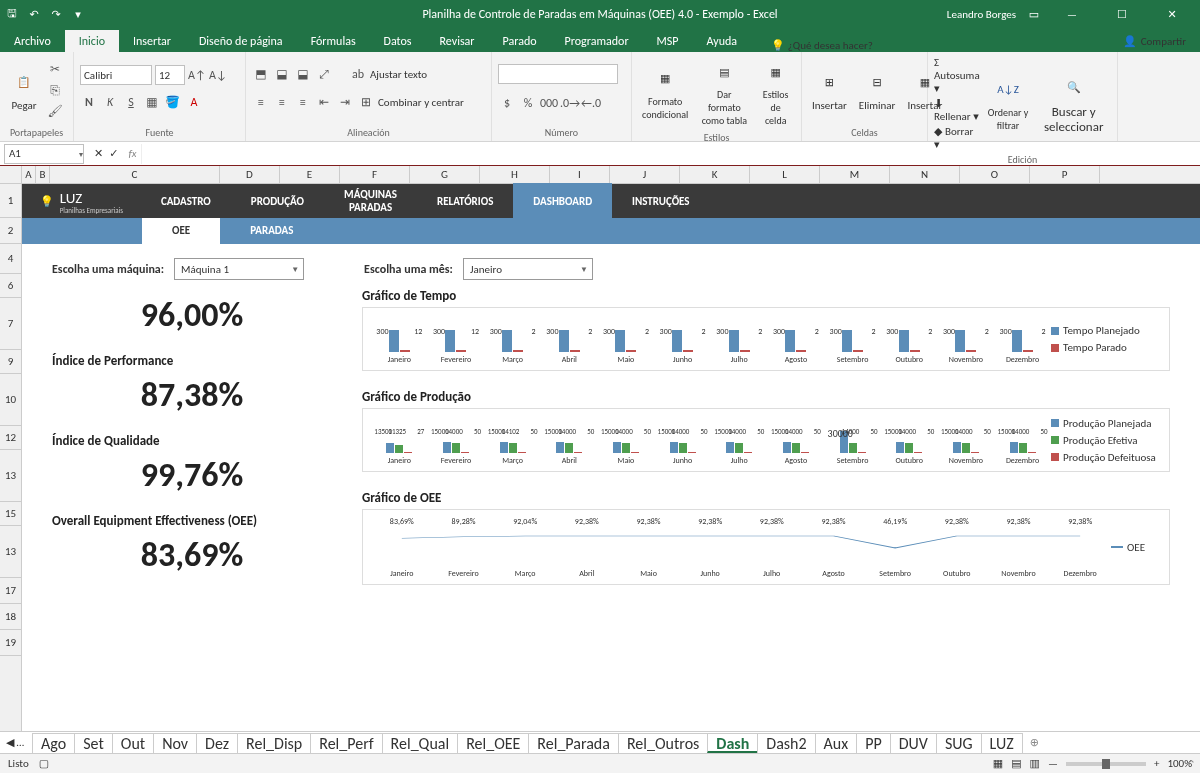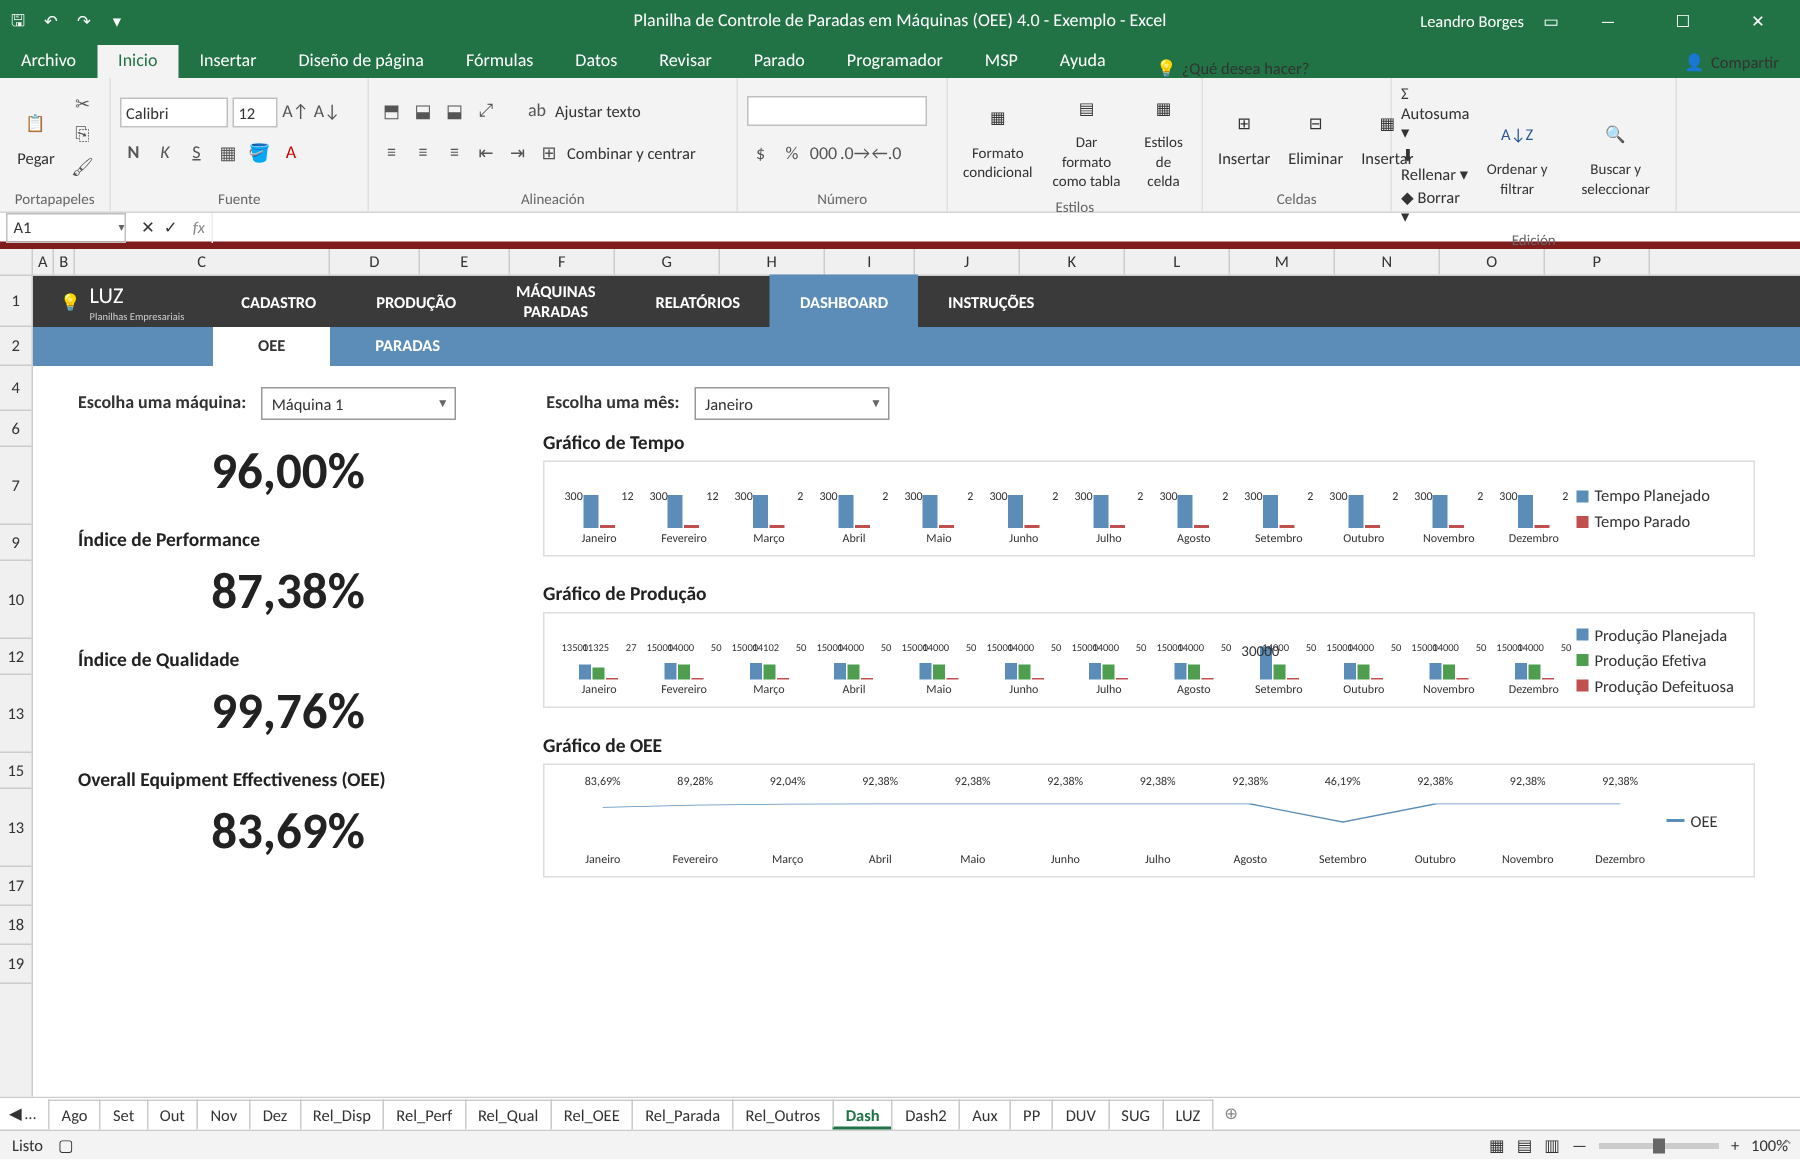--- a/index.html
+++ b/index.html
@@ -18,21 +18,21 @@
 .tell-me{margin-left:20px;color:#cce8da;display:flex;align-items:center;gap:3px;font-size:11px}
 .ribbon{height:90px;background:#f3f3f3;border-bottom:1px solid #d4d4d4;display:flex}
 .ribbon-group{border-right:1px solid #e0e0e0;display:flex;flex-direction:column;justify-content:space-between;padding:4px 6px 2px;position:relative}
 .ribbon-label{font-size:10px;color:#666;text-align:center;padding-top:2px}
 .ribbon-body{flex:1;display:flex;align-items:center;gap:4px}
 .big-btn{display:flex;flex-direction:column;align-items:center;gap:2px;padding:2px 4px;font-size:11px}
 .big-btn-icon{width:28px;height:28px;display:flex;align-items:center;justify-content:center}
 .small-btn{width:18px;height:18px;display:flex;align-items:center;justify-content:center;font-size:12px;color:#555}
 .font-row{display:flex;gap:3px;align-items:center;margin-bottom:4px}
 .font-select{height:20px;border:1px solid #c0c0c0;background:#fff;padding:0 3px;font-size:11px}
-.formula-bar{height:24px;background:#fff;border-bottom:5px solid #7f1d1d;display:flex;align-items:center}
+.formula-bar{height:24px;background:#fff;border-bottom:1px solid #7f1d1d;display:flex;align-items:center}
 .name-box{width:80px;height:20px;border:1px solid #c0c0c0;margin:0 4px;padding-left:4px;display:flex;align-items:center}
 .fx-icons{display:flex;gap:6px;padding:0 6px;color:#888}
 .fx-label{color:#888;font-style:italic;padding:0 4px}
 .col-headers{height:18px;background:#f0f0f0;border-bottom:1px solid #ccc;display:flex;position:relative;padding-left:22px}
 .select-all{position:absolute;left:0;width:22px;height:18px;background:#f0f0f0;border-right:1px solid #ccc;border-bottom:1px solid #ccc}
 .col-h{border-right:1px solid #ccc;text-align:center;line-height:18px;font-size:11px;color:#333}
 .sheet-area{display:flex;height:547px;position:relative}
 .row-headers{width:22px;background:#f0f0f0;border-right:1px solid #ccc}
 .row-h{border-bottom:1px solid #ccc;text-align:center;font-size:11px;color:#333}
 .content{flex:1;position:relative;background:#fff}
@@ -64,21 +64,21 @@
 .legend{width:110px;font-size:8px;display:flex;flex-direction:column;justify-content:center;gap:4px}
 .leg-item{display:flex;gap:4px;align-items:center}
 .leg-sw{width:8px;height:8px}
 .oee-chart{border:1px solid #ddd;height:76px;display:flex;padding:4px 8px}
 .oee-line{flex:1;position:relative}
 .oee-point{position:absolute;font-size:8px;transform:translateX(-50%)}
 .oee-cat{position:absolute;bottom:2px;font-size:8px;transform:translateX(-50%)}
 svg.line{position:absolute;top:16px;left:0;width:100%;height:30px}
 .sheet-tabs{height:22px;background:#fff;border-top:1px solid #ccc;display:flex;align-items:center;padding-left:6px}
 .tab-nav{display:flex;gap:2px;padding-right:8px;color:#888}
-.sheet-tab{padding:0 8px;height:20px;line-height:20px;border:1px solid #ccc;border-bottom:none;font-size:11px;background:#fff;margin-right:-1px}
+.sheet-tab{padding:0 8px;height:20px;line-height:20px;border:1px solid #ccc;border-bottom:none;font-size:16px;background:#fff;margin-right:-1px}
 .sheet-tab.active{background:#fff;border-bottom:2px solid #217346;font-weight:600;color:#217346}
 .status-bar{height:20px;background:#f3f3f3;border-top:1px solid #ccc;display:flex;align-items:center;padding:0 8px;justify-content:space-between}
 .status-right{display:flex;align-items:center;gap:8px}
 .zoom-slider{width:80px;height:4px;background:#ccc;position:relative}
 .zoom-thumb{width:8px;height:10px;background:#666;position:absolute;top:-3px;left:36px}
 .collapse-ribbon{position:absolute;right:4px;bottom:2px;color:#888}
 .dd-arrow{font-size:8px;color:#666}
 </style>
 </head>
 <body>
@@ -230,21 +230,21 @@
         <span>Σ <span>Autosuma</span> ▾</span>
         <span>⬇ <span>Rellenar</span> ▾</span>
         <span>◆ <span>Borrar</span> ▾</span>
       </div>
       <div class="big-btn">
           <div class="big-btn-icon" style="color:#2a579a">A↓Z</div>
           <span style="font-size:10px;text-align:center">Ordenar y filtrar</span>
         </div>
       <div class="big-btn">
           <div class="big-btn-icon" style="color:#2a579a">🔍</div>
-          <span style="font-size:10px;text-align:center">Buscar y seleccionar</span>
+          <span style="font-size:13px;text-align:center">Buscar y seleccionar</span>
         </div>
     </div>
     <div class="ribbon-label">Edición</div>
   </div>
   <span class="collapse-ribbon">⌃</span>
 </div>
 
 <div class="formula-bar">
   <div class="name-box">
       <span>A1</span>

